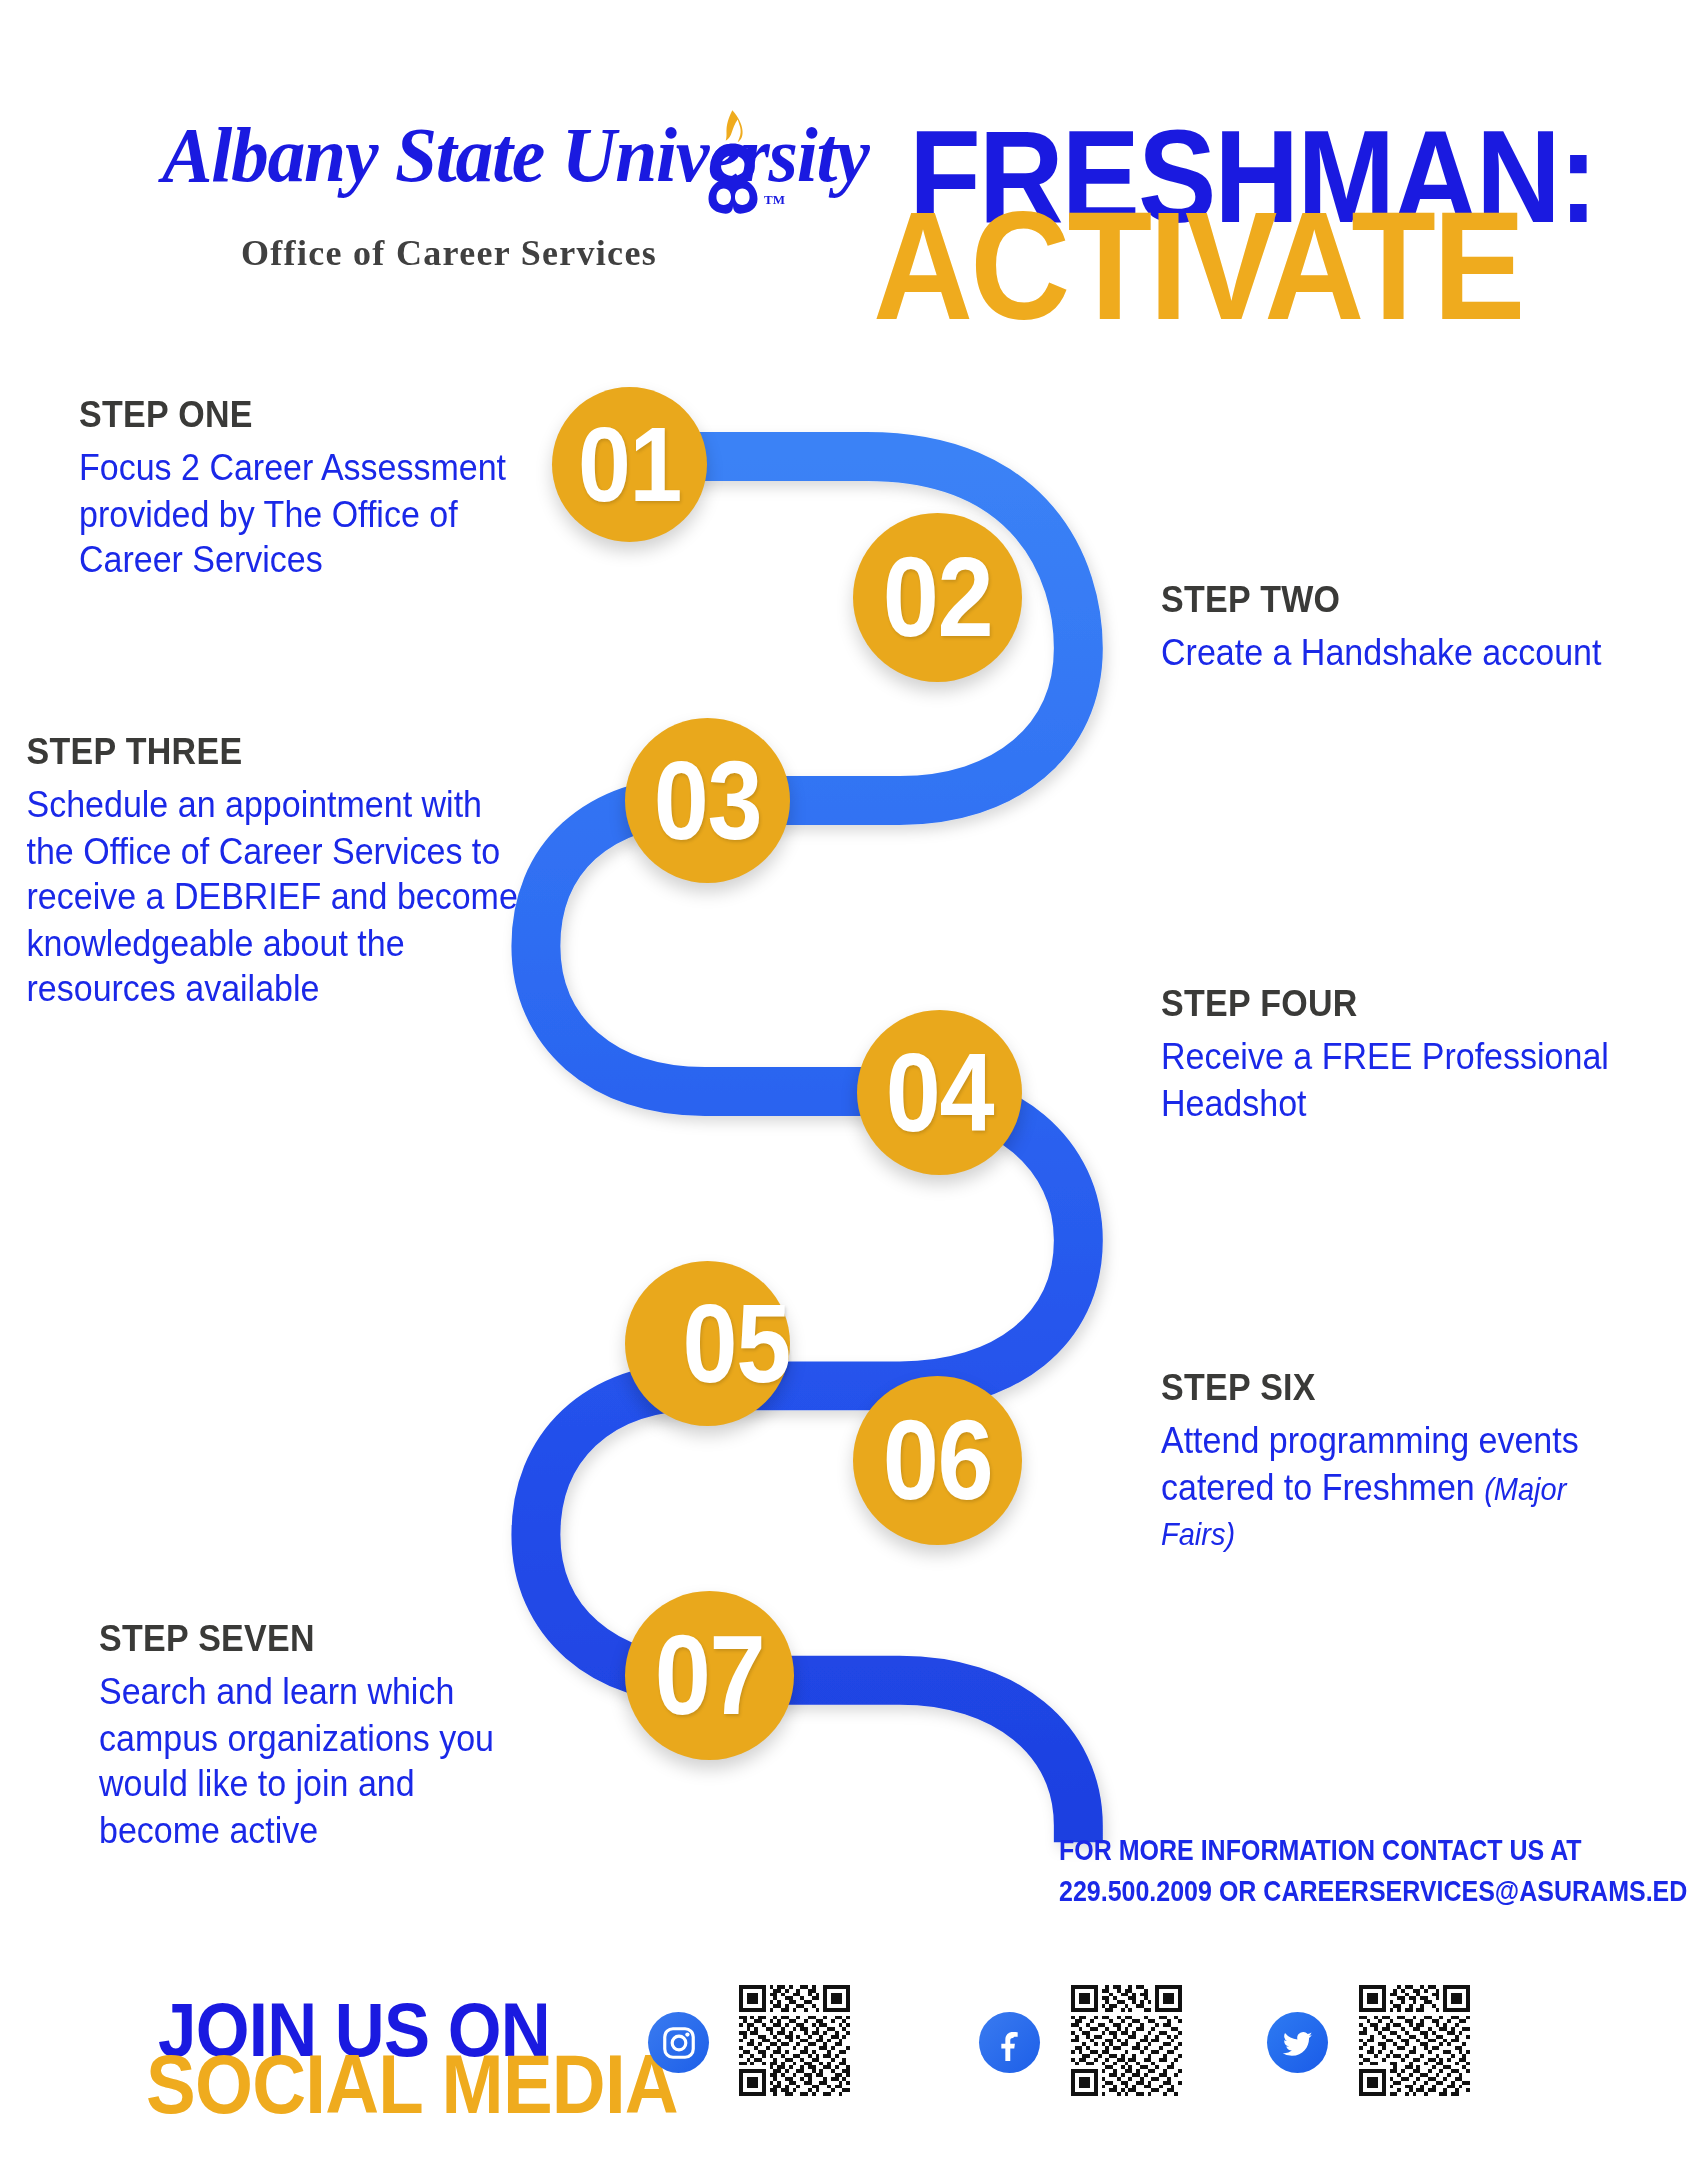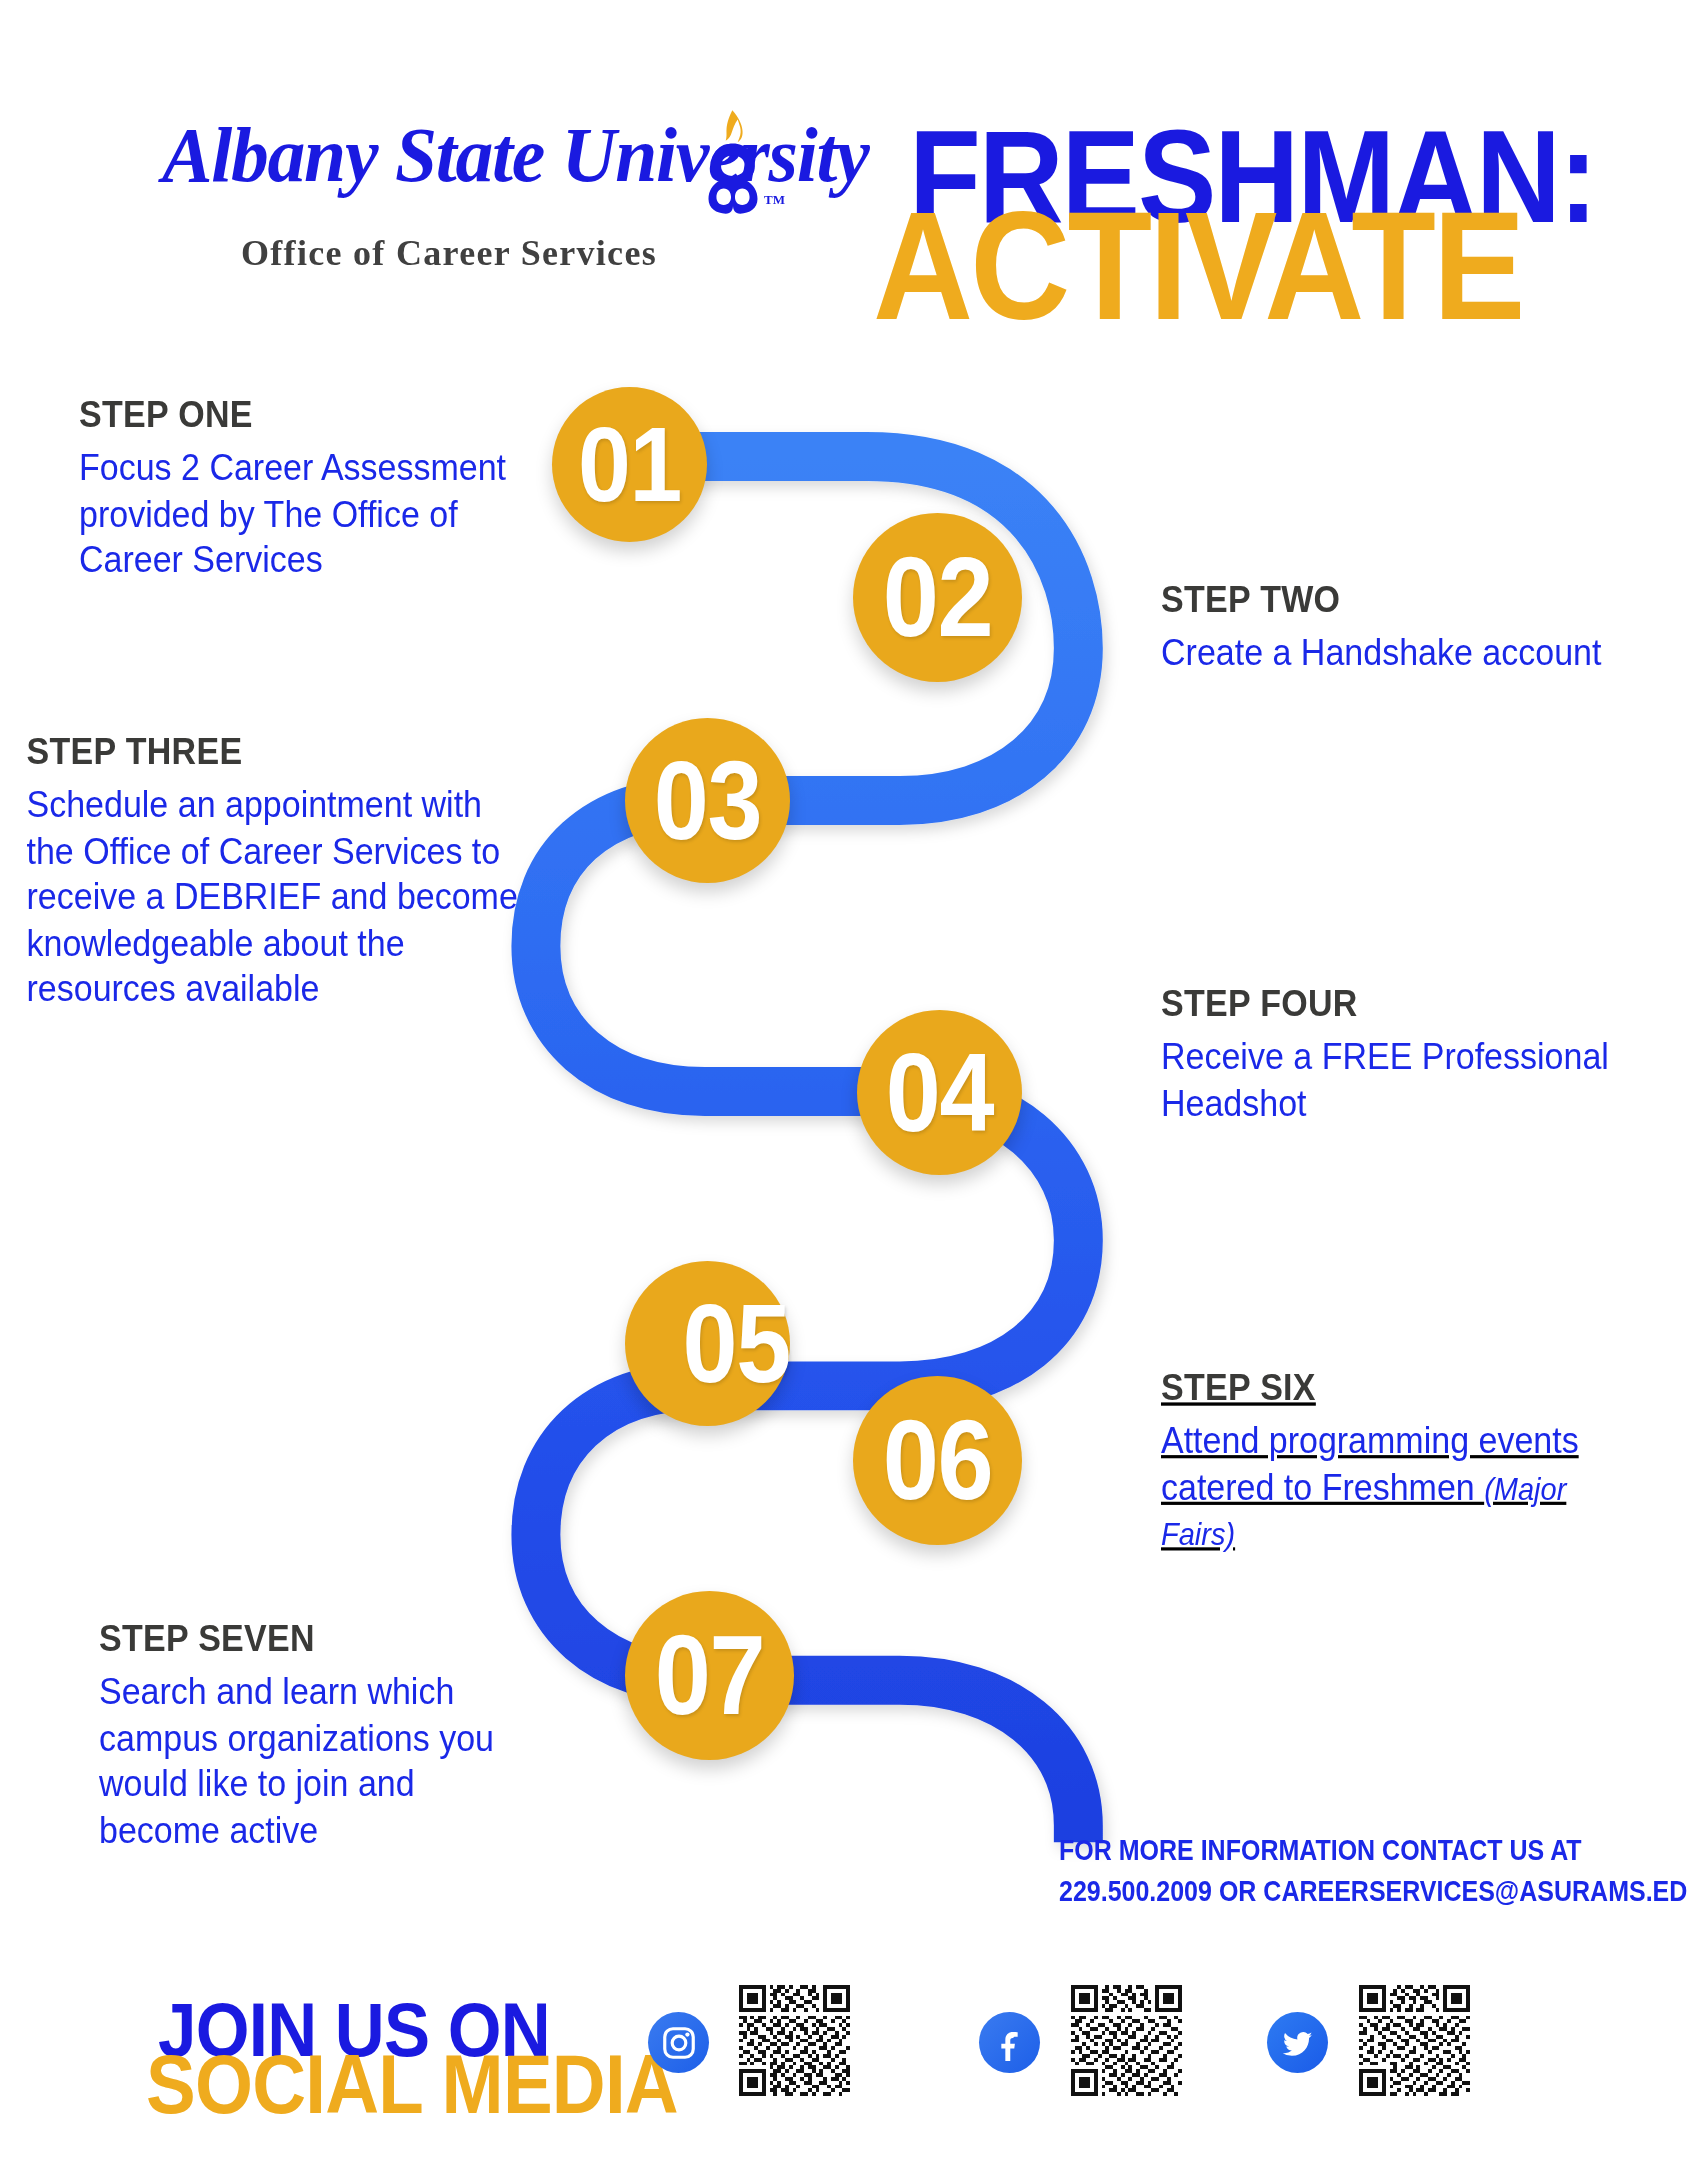--- a/index.html
+++ b/index.html
@@ -186,21 +186,21 @@
     <div class="step-head">STEP THREE</div>
     <div class="step-body">Schedule an appointment with the Office of Career Services to receive a DEBRIEF and become knowledgeable about the resources available</div>
   </div>
 
   <div class="step right" style="left:1161px;top:986px;width:476px;">
     <div class="step-head">STEP FOUR</div>
     <div class="step-body">Receive a FREE Professional Headshot</div>
   </div>
 
 
-  <div class="step right" style="left:1161px;top:1370px;width:423px;text-decoration:underline;">
+  <div class="step right" style="left:1161px;top:1370px;width:423px;">
     <div class="step-head">STEP SIX</div>
     <div class="step-body"><span>Attend programming events catered to Freshmen </span><span class="inline-note">(Major Fairs)</span></div>
   </div>
 
   <div class="step left" style="left:99px;top:1621px;width:430px;">
     <div class="step-head">STEP SEVEN</div>
     <div class="step-body">Search and learn which campus organizations you would like to join and become active</div>
   </div>
 
   <div class="contact">

